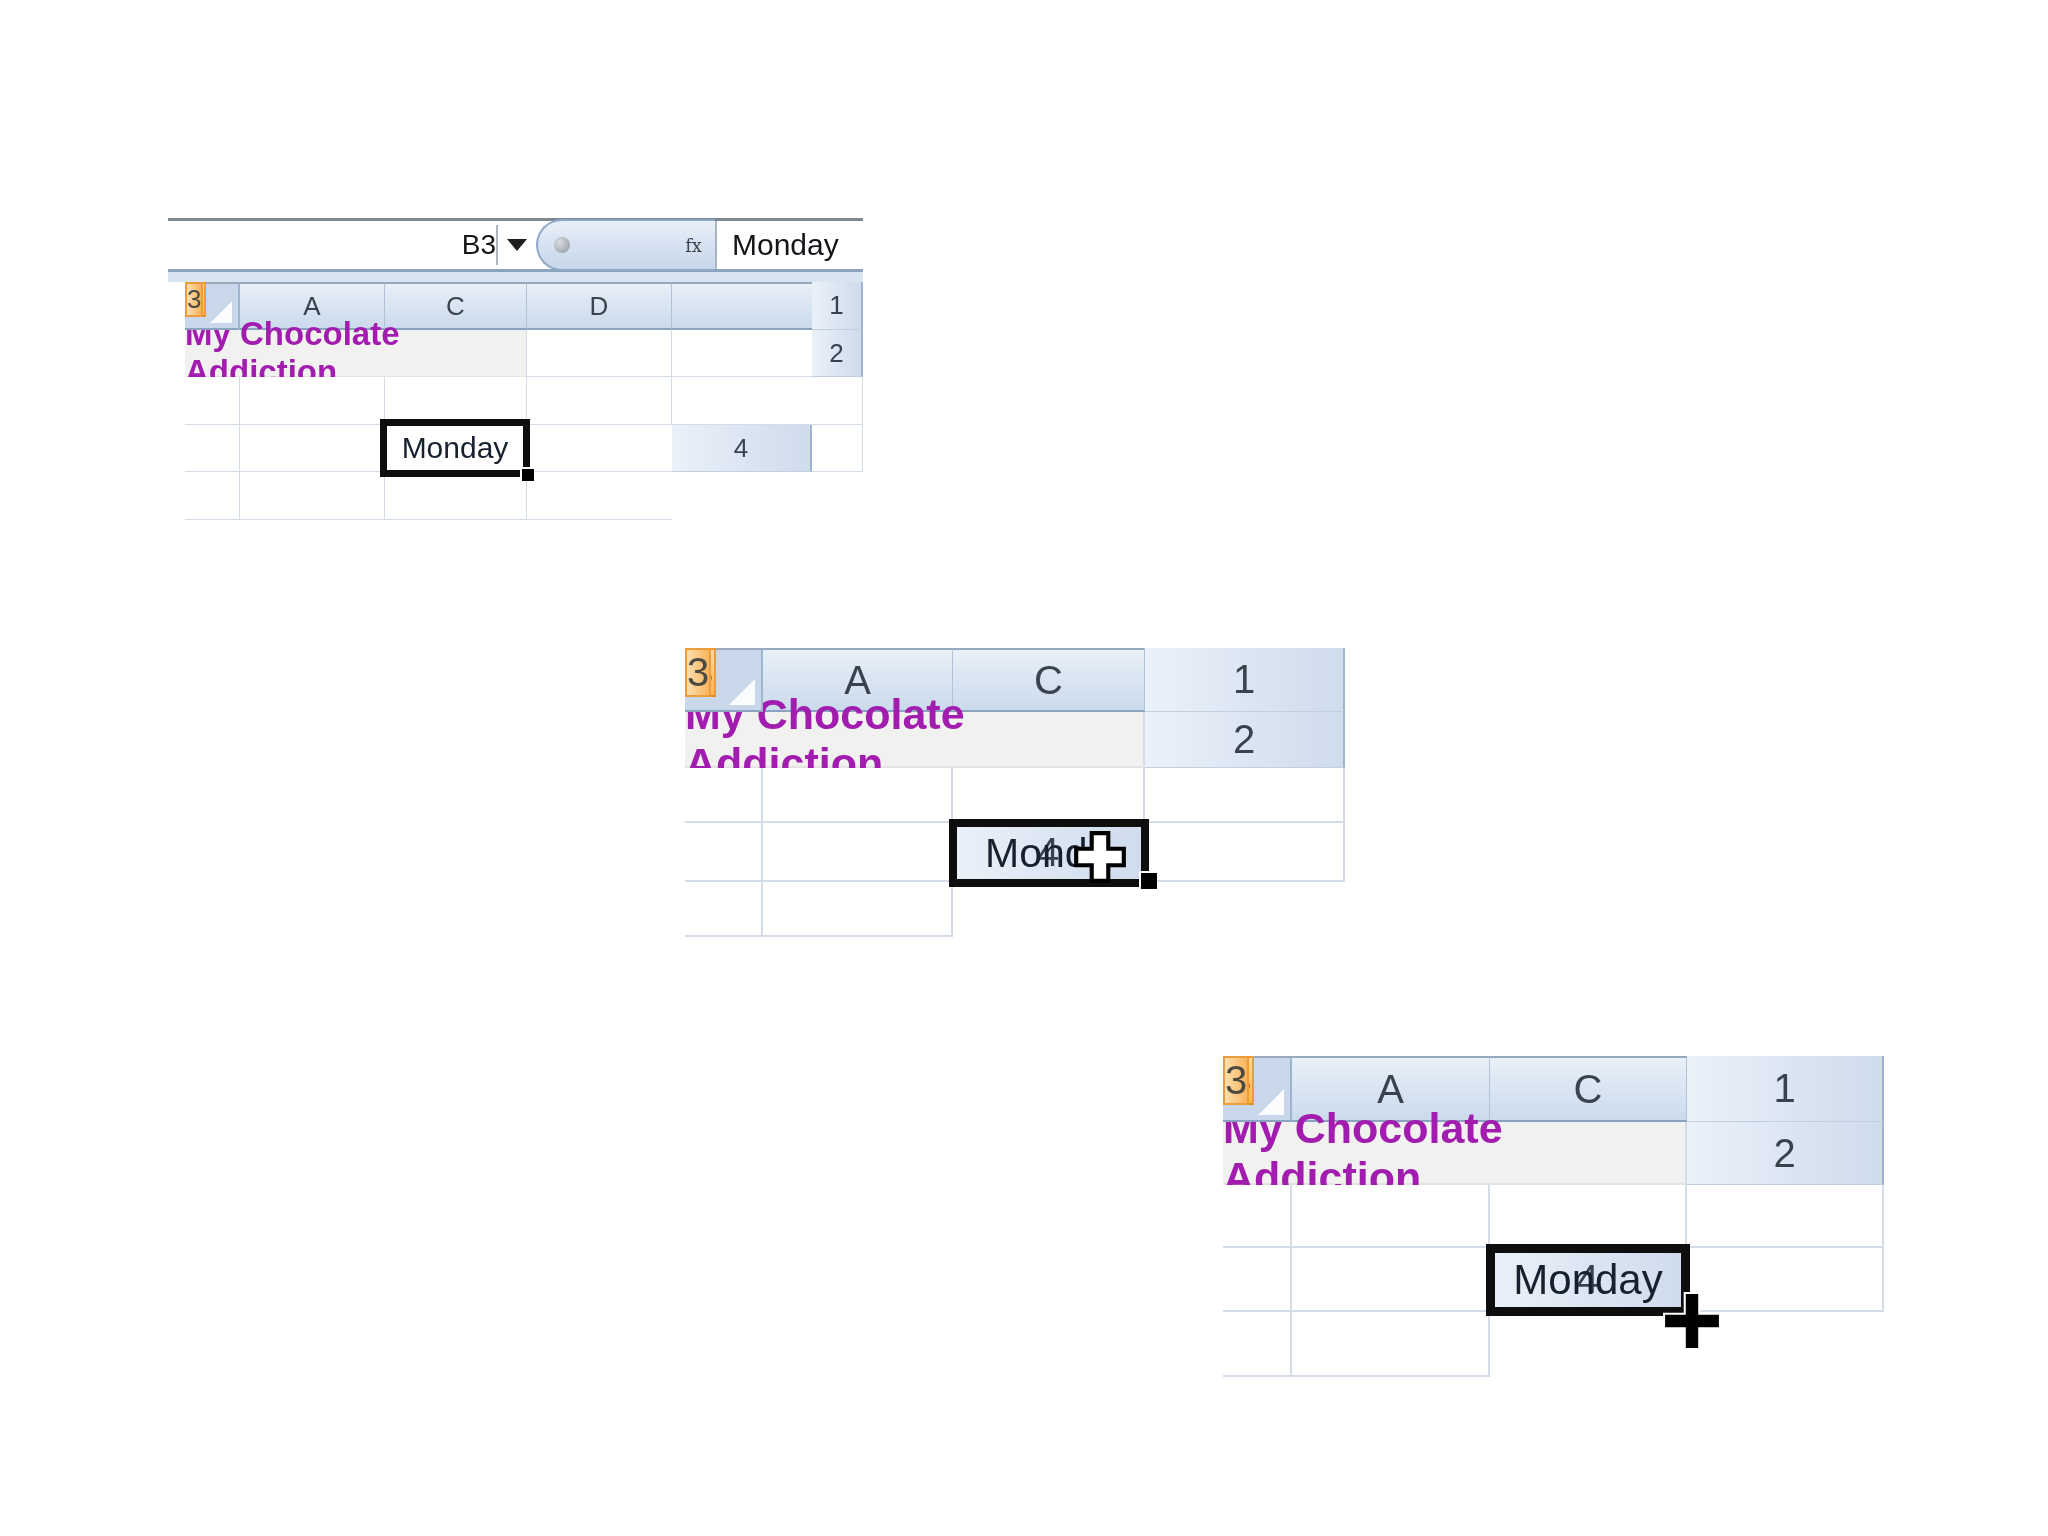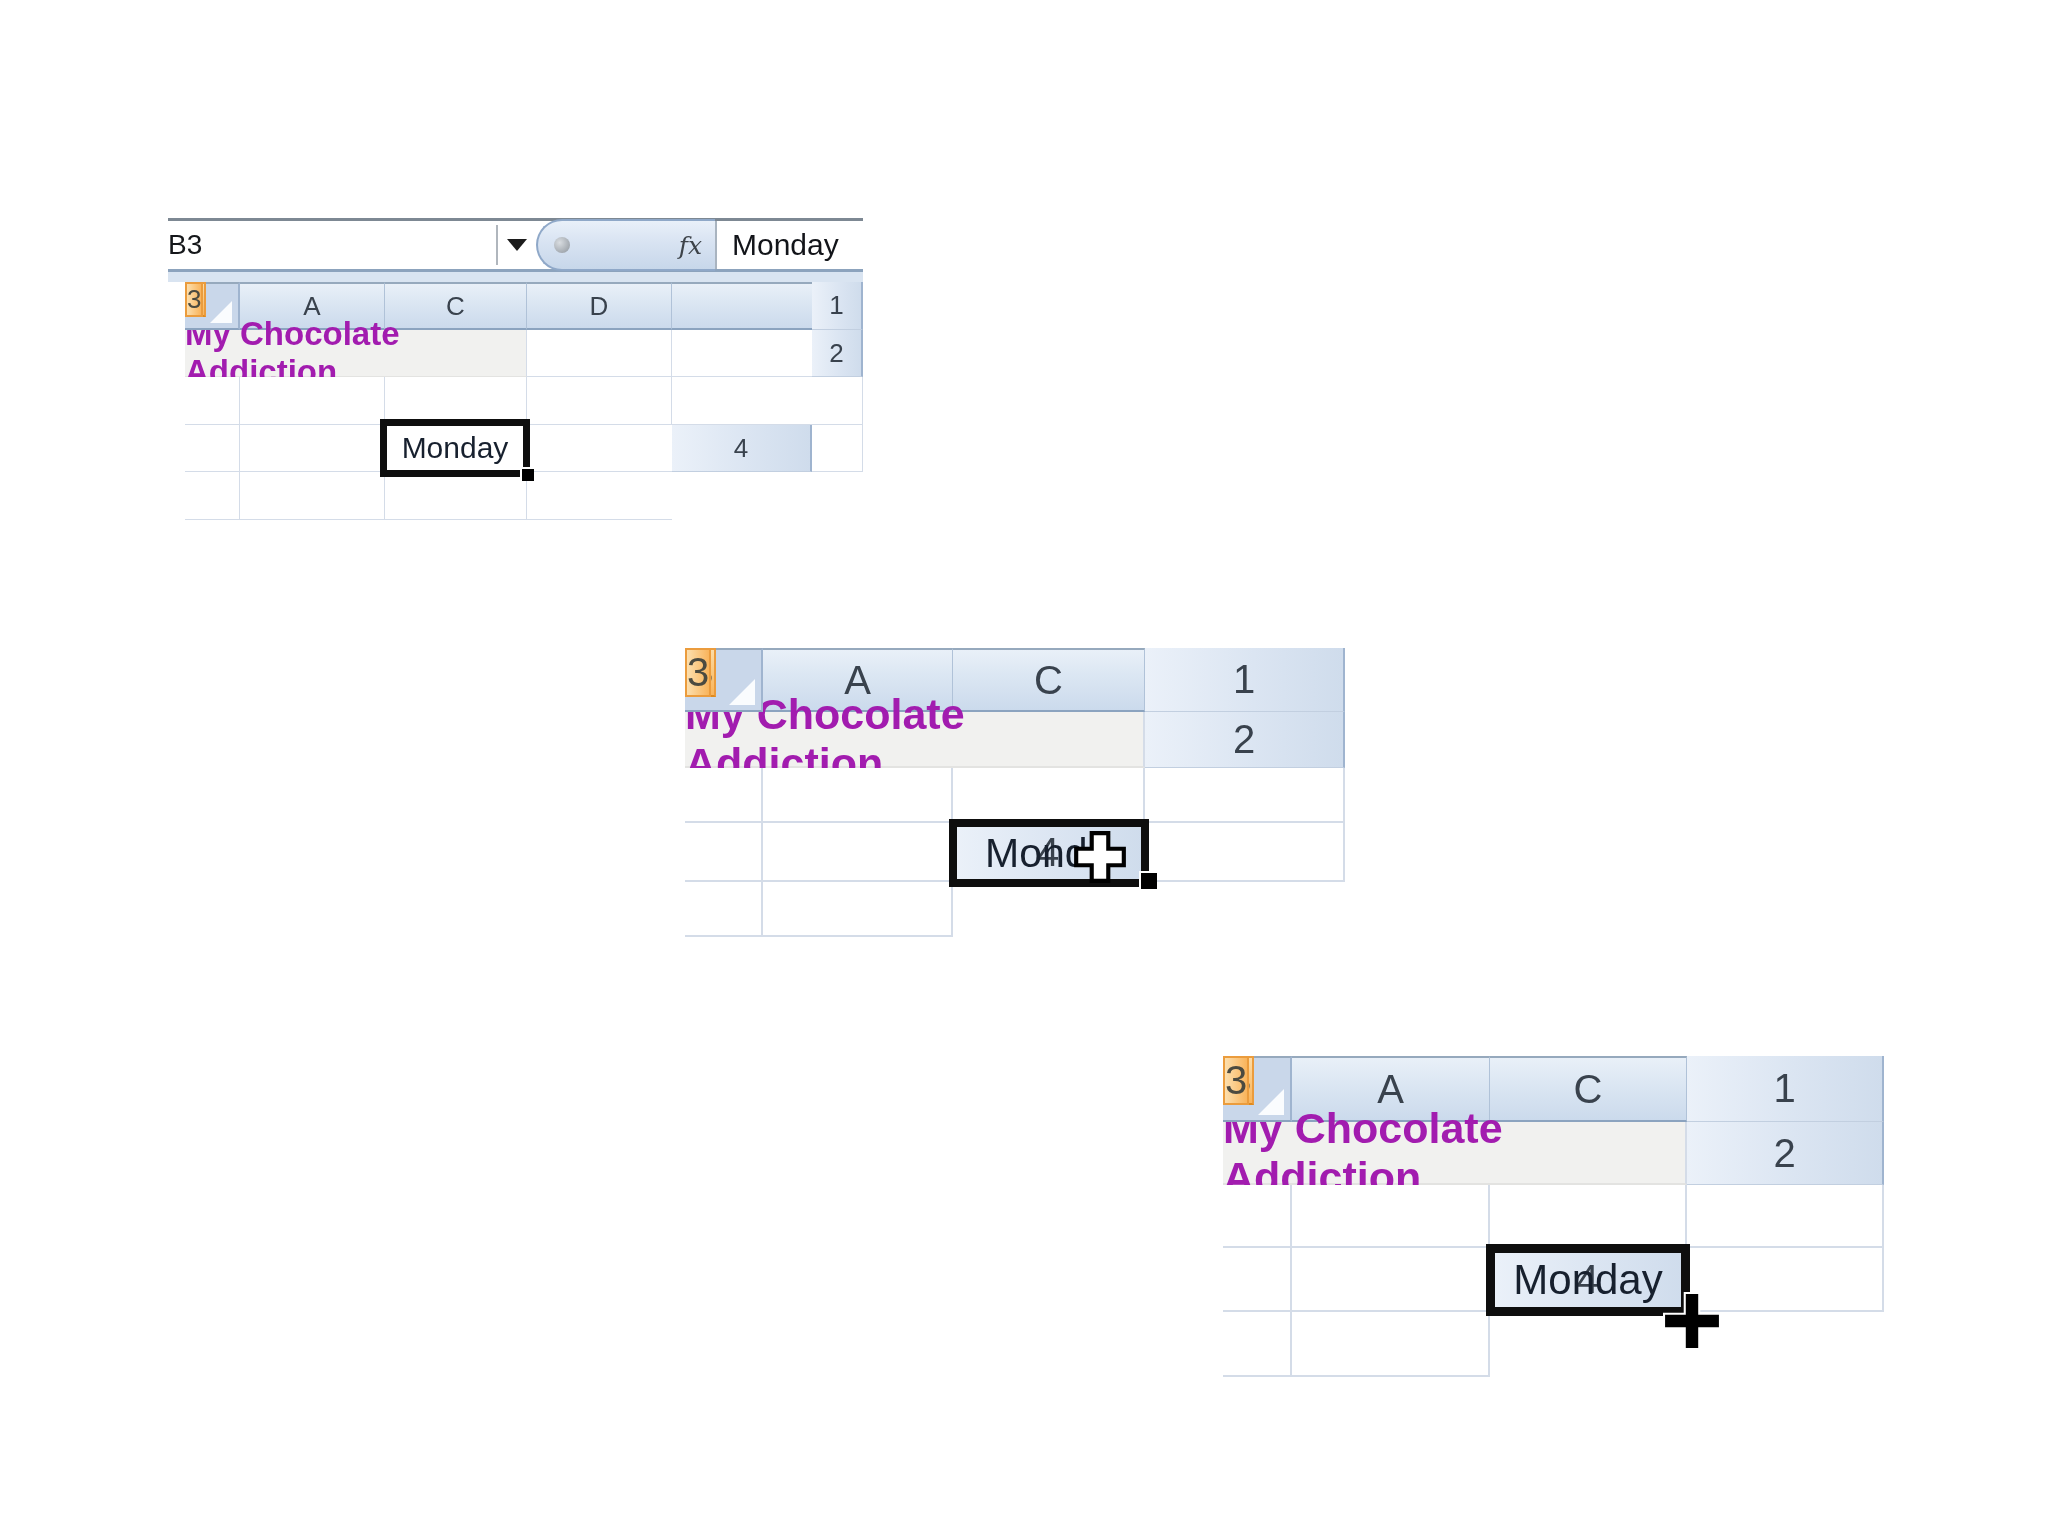--- a/index.html
+++ b/index.html
@@ -9,33 +9,33 @@
     -webkit-font-smoothing:antialiased;
   }
   *{box-sizing:border-box;}
 
   
   .f1-formula{
     position:absolute;left:168px;top:218px;width:695px;height:54px;
     background:#ffffff;border-top:3px solid #7d8893;border-bottom:3px solid #8ca3bd;
     display:flex;align-items:stretch;
   }
-  .f1-namebox{width:328px;display:flex;align-items:center;justify-content:flex-start;
+  .f1-namebox{width:328px;display:flex;align-items:center;justify-content:flex-end;
     font-size:28px;color:#15171a;}
   .f1-divider{width:2px;background:#b0b6bd;margin:4px 0;}
   .f1-arrowzone{width:38px;display:flex;align-items:center;justify-content:center;}
   .tri{width:0;height:0;border-left:10px solid transparent;border-right:10px solid transparent;
     border-top:12px solid #1c1c1c;display:block;}
   .f1-pill{width:179px;position:relative;border:2px solid #8fa8c8;border-right:none;
     border-radius:27px 0 0 27px;margin:-2px 0;
     background:linear-gradient(180deg,#e9f0f9 0%,#d8e3f2 45%,#c7d7ea 100%);
     display:flex;align-items:center;justify-content:flex-end;padding-right:13px;}
   .pill-dot{position:absolute;left:16px;top:50%;margin-top:-8px;width:16px;height:16px;
     border-radius:50%;background:radial-gradient(circle at 35% 35%,#d9dde1,#8d949c);}
-  .fx{font-family:"DejaVu Serif",serif;font-style:italic;font-size:25px;color:#3d4349;}
+  .fx{font-family:"DejaVu Serif",serif;font-size:18px;color:#3d4349;}
   .f1-fbar{flex:1;border-left:2px solid #a9b4c0;display:flex;align-items:center;
     padding-left:15px;font-size:30px;color:#121419;background:#fff;}
   .f1-strip{position:absolute;left:168px;top:272px;width:695px;height:10px;background:#d9e4f1;}
 
   
   .grid{position:absolute;display:grid;background:#ffffff;}
   .ch{background:linear-gradient(180deg,#e9f0f8 0%,#dce7f3 40%,#cbdaec 100%);
     border-top:2px solid #96a9bd;border-right:1px solid #b0c2d8;border-bottom:2px solid #8ba3bf;
     display:flex;align-items:center;justify-content:center;color:#39424d;}
   .ch.sel{background:linear-gradient(180deg,#fcdca8 0%,#fbc981 45%,#f9b45c 100%);

